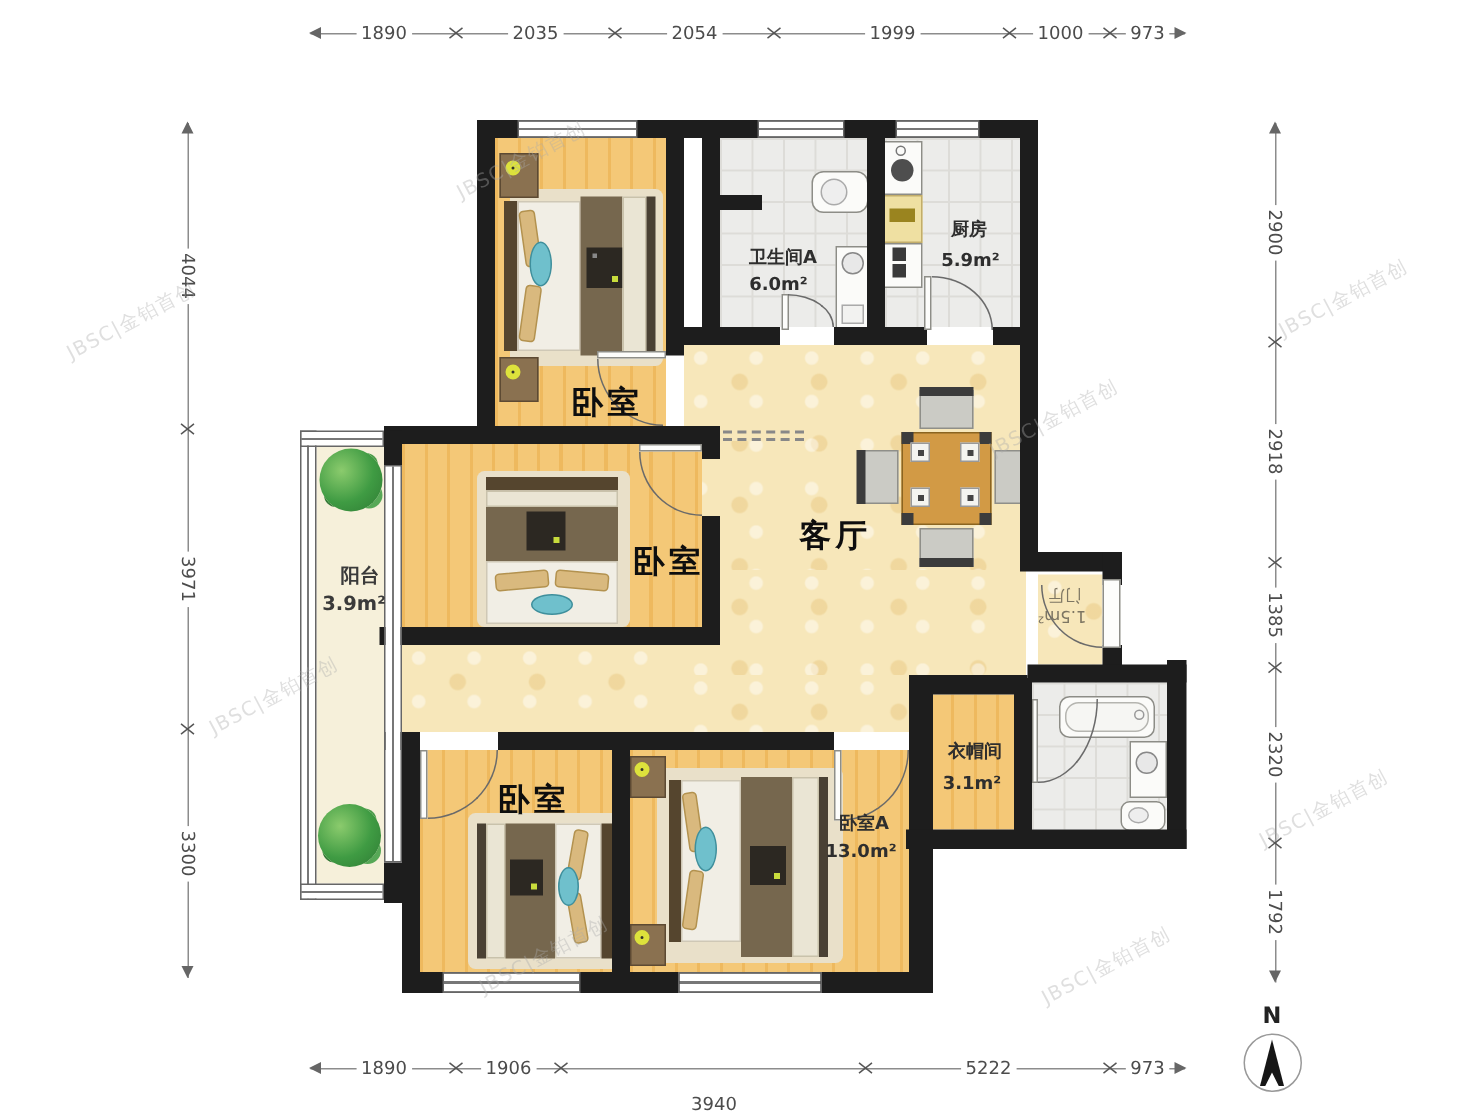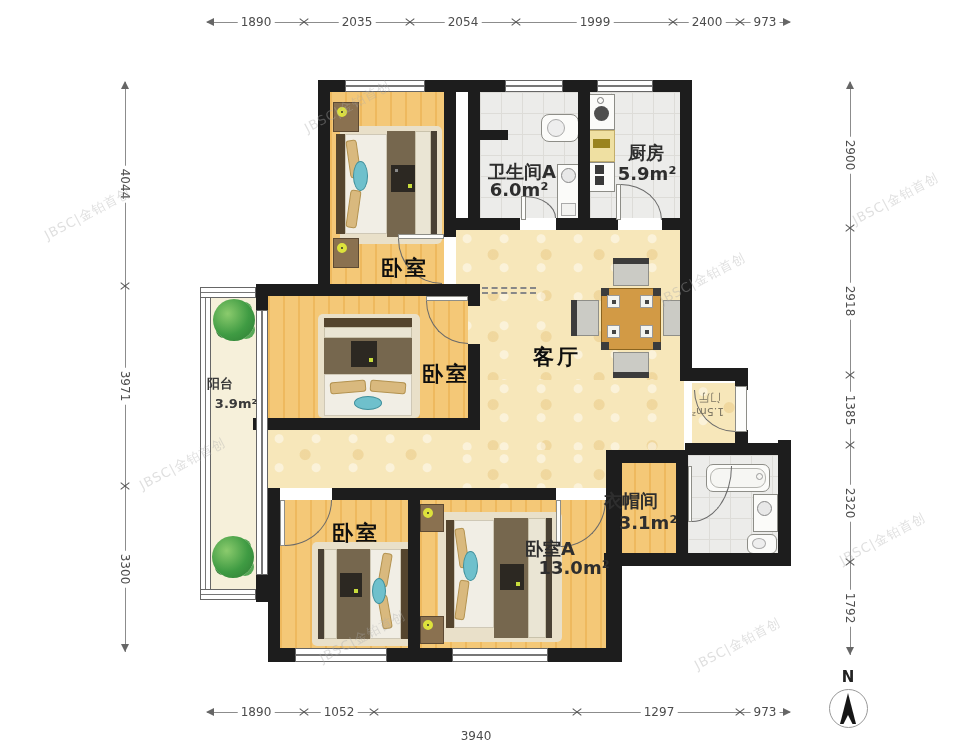--- a/index.html
+++ b/index.html
@@ -19,21 +19,21 @@
   .arc-tr{border-top:1.5px solid #6a6a6a;border-right:1.5px solid #6a6a6a;border-top-right-radius:100% 100%}
   .leaf{background:#fdfdfb;border:1px solid #8e8e88}
   .dline{background:#8c8c8c}
   .dlab{background:#fff;color:#4c4c4c;font-size:12px;line-height:14px;padding:0 3px;transform:translate(-50%,-50%);white-space:nowrap}
   .dlabv{transform:translate(-50%,-50%) rotate(90deg)}
   .tick{width:11px;height:11px;transform:translate(-50%,-50%)}
   .tick::before,.tick::after{content:"";position:absolute;left:5px;top:0;width:1px;height:11px;background:#555}
   .tick::before{transform:rotate(52deg)}.tick::after{transform:rotate(-52deg)}
   .arr{width:0;height:0}
   .rbig{font-size:21px;font-weight:bold;color:#0e0e0e;letter-spacing:3px;transform:translate(-50%,-50%);white-space:nowrap}
-  .rmid{font-size:18px;font-weight:600;color:#2e2e2e;transform:translate(-50%,-50%);white-space:nowrap}
+  .rmid{font-size:12px;font-weight:600;color:#2e2e2e;transform:translate(-50%,-50%);white-space:nowrap}
   .rsub{font-size:13px;font-weight:600;color:#3a3a3a;transform:translate(-50%,-50%);white-space:nowrap}
   .wm{font-size:13px;color:rgba(170,170,170,.38);transform:rotate(-28deg);white-space:nowrap;letter-spacing:1px}
   .bedrug{background:#e9e0c9;border-radius:5px}
   .hb{background:#55452e}
   .matt{background:#f1eee5;border:1px solid #cfc8b6}
   .pil{background:#d9b97e;border:1px solid #b3924f;border-radius:3px}
   .teal{background:#6fc0cc;border:1px solid #3f8f9c;border-radius:50%}
   .blk{background:#76674e}
   .pan{background:#eae5d4;border:1px solid #c9c2ab}
   .edg{background:#4a4134}
@@ -230,59 +230,59 @@
   <div class="leaf" style="left:688px;top:466px;width:4px;height:56px"></div>
   <div class="arc arc-br" style="left:692px;top:466px;width:40px;height:56px"></div>
   <div class="leaf" style="left:735px;top:386px;width:12px;height:46px"></div>
   <div class="arc arc-bl" style="left:694px;top:390px;width:41px;height:42px"></div>
   <div class="dash" style="left:482px;top:287px;width:54px;height:7px"></div>
 
   <span class="rbig" style="left:405px;top:268px">卧室</span>
   <span class="rbig" style="left:446px;top:374px">卧室</span>
   <span class="rbig" style="left:356px;top:533px">卧室</span>
   <span class="rbig" style="left:557px;top:357px">客厅</span>
-  <span class="rmid" style="left:550px;top:549px">卧室A</span>
+  <span class="rmid" style="left:576px;top:549px">卧室A</span>
   <span class="rmid" style="left:574px;top:567px">13.0m²</span>
   <span class="rmid" style="left:522px;top:172px">卫生间A</span>
   <span class="rmid" style="left:519px;top:189px">6.0m²</span>
   <span class="rmid" style="left:646px;top:153px">厨房</span>
   <span class="rmid" style="left:647px;top:173px">5.9m²</span>
-  <span class="rmid" style="left:631px;top:501px">衣帽间</span>
+  <span class="rmid" style="left:650px;top:501px">衣帽间</span>
   <span class="rmid" style="left:648px;top:522px">3.1m²</span>
-  <span class="rsub" style="left:220px;top:384px">阳台</span>
+  <span class="rsub" style="left:240px;top:384px">阳台</span>
   <span class="rsub" style="left:236px;top:403px">3.9m²</span>
   <span style="left:710px;top:397px;font-size:11px;color:#7d7663;transform:translate(-50%,-50%) rotate(180deg)">门厅</span>
   <span style="left:708px;top:411px;font-size:11px;color:#7d7663;transform:translate(-50%,-50%) rotate(180deg)">1.5m²</span>
 
   <div class="dline" style="left:207px;top:22px;width:583px;height:1px"></div>
   <div class="arr" style="left:206px;top:18px;border-top:4px solid transparent;border-bottom:4px solid transparent;border-right:8px solid #666"></div>
   <div class="arr" style="left:783px;top:18px;border-top:4px solid transparent;border-bottom:4px solid transparent;border-left:8px solid #666"></div>
   <div class="tick" style="left:304px;top:22px"></div>
   <div class="tick" style="left:410px;top:22px"></div>
   <div class="tick" style="left:516px;top:22px"></div>
   <div class="tick" style="left:673px;top:22px"></div>
   <div class="tick" style="left:740px;top:22px"></div>
   <span class="dlab" style="left:256px;top:22px">1890</span>
   <span class="dlab" style="left:357px;top:22px">2035</span>
   <span class="dlab" style="left:463px;top:22px">2054</span>
   <span class="dlab" style="left:595px;top:22px">1999</span>
-  <span class="dlab" style="left:707px;top:22px">2400</span>
+  <span class="dlab" style="left:707px;top:22px">1000</span>
   <span class="dlab" style="left:765px;top:22px">973</span>
 
   <div class="dline" style="left:207px;top:712px;width:583px;height:1px"></div>
   <div class="arr" style="left:206px;top:708px;border-top:4px solid transparent;border-bottom:4px solid transparent;border-right:8px solid #666"></div>
   <div class="arr" style="left:783px;top:708px;border-top:4px solid transparent;border-bottom:4px solid transparent;border-left:8px solid #666"></div>
   <div class="tick" style="left:304px;top:712px"></div>
   <div class="tick" style="left:374px;top:712px"></div>
   <div class="tick" style="left:577px;top:712px"></div>
   <div class="tick" style="left:740px;top:712px"></div>
   <span class="dlab" style="left:256px;top:712px">1890</span>
-  <span class="dlab" style="left:339px;top:712px">1052</span>
+  <span class="dlab" style="left:339px;top:712px">1906</span>
   <span class="dlab" style="left:476px;top:736px">3940</span>
-  <span class="dlab" style="left:659px;top:712px">1297</span>
+  <span class="dlab" style="left:659px;top:712px">5222</span>
   <span class="dlab" style="left:765px;top:712px">973</span>
 
   <div class="dline" style="left:125px;top:82px;width:1px;height:570px"></div>
   <div class="arr" style="left:121px;top:81px;border-left:4px solid transparent;border-right:4px solid transparent;border-bottom:8px solid #666"></div>
   <div class="arr" style="left:121px;top:644px;border-left:4px solid transparent;border-right:4px solid transparent;border-top:8px solid #666"></div>
   <div class="tick" style="left:125px;top:286px"></div>
   <div class="tick" style="left:125px;top:486px"></div>
   <span class="dlab dlabv" style="left:125px;top:184px">4044</span>
   <span class="dlab dlabv" style="left:125px;top:386px">3971</span>
   <span class="dlab dlabv" style="left:125px;top:569px">3300</span>

